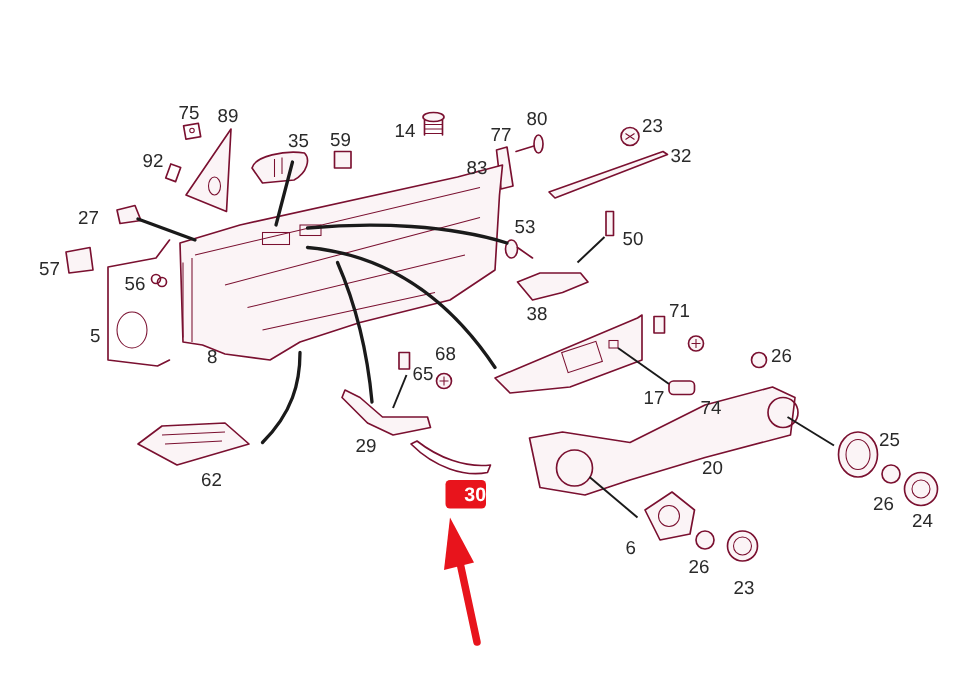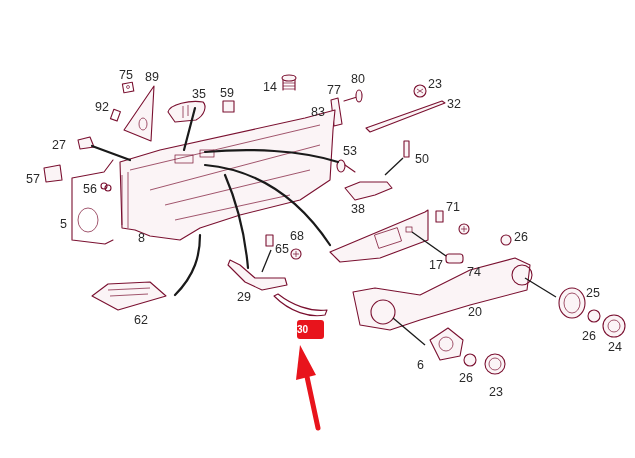--- a/index.html
+++ b/index.html
@@ -4,21 +4,21 @@
 <style>
   html, body { margin:0; padding:0; background:#ffffff; }
   body { width:635px; height:458px; position:relative; overflow:hidden; font-family:"Liberation Sans", sans-serif; }
   #diagram { position:absolute; left:0; top:0; width:635px; height:458px; }
   .part { fill:none; stroke:#7a1030; stroke-width:1.1; stroke-linejoin:round; stroke-linecap:round; }
   .partfill { fill:#fbf4f6; stroke:#7a1030; stroke-width:1.1; stroke-linejoin:round; }
   .thin { fill:none; stroke:#7a1030; stroke-width:0.7; }
   .arrow { fill:none; stroke:#1a1a1a; stroke-width:2.2; stroke-linecap:round; }
   .arrow-thin { fill:none; stroke:#1a1a1a; stroke-width:1.3; }
   .lbl { position:absolute; font-size:12.5px; color:#2a2a2a; line-height:1; white-space:nowrap; }
-  .highlight-box { position:absolute; left:297px; top:320px; width:27px; height:19px; background:#e8141c; border-radius:3px; color:#ffffff; font-size:10px; font-weight:bold; text-align:left; line-height:19px; }
+  .highlight-box { position:absolute; left:297px; top:320px; width:27px; height:19px; background:#e8141c; border-radius:3px; color:#ffffff; font-size:13px; font-weight:bold; text-align:right; line-height:19px; }
 </style>
 </head>
 <body>
 
 <svg id="diagram" viewBox="0 0 635 458" xmlns="http://www.w3.org/2000/svg">
 
   <g>
     <rect class="part" x="123" y="83" width="10" height="9" transform="rotate(-10 128 87)"></rect>
     <circle class="thin" cx="128" cy="87" r="1.5"></circle>
   </g>

